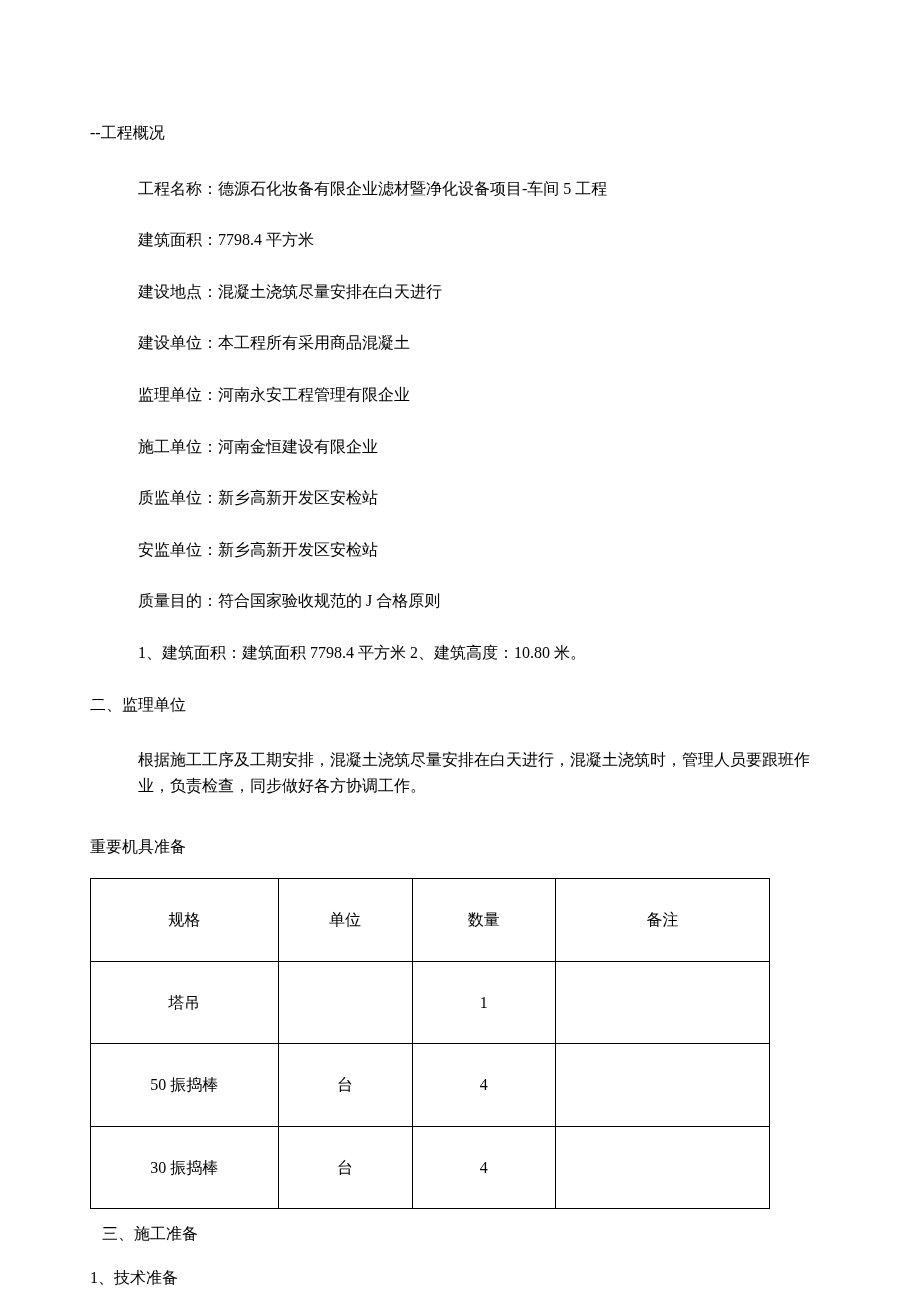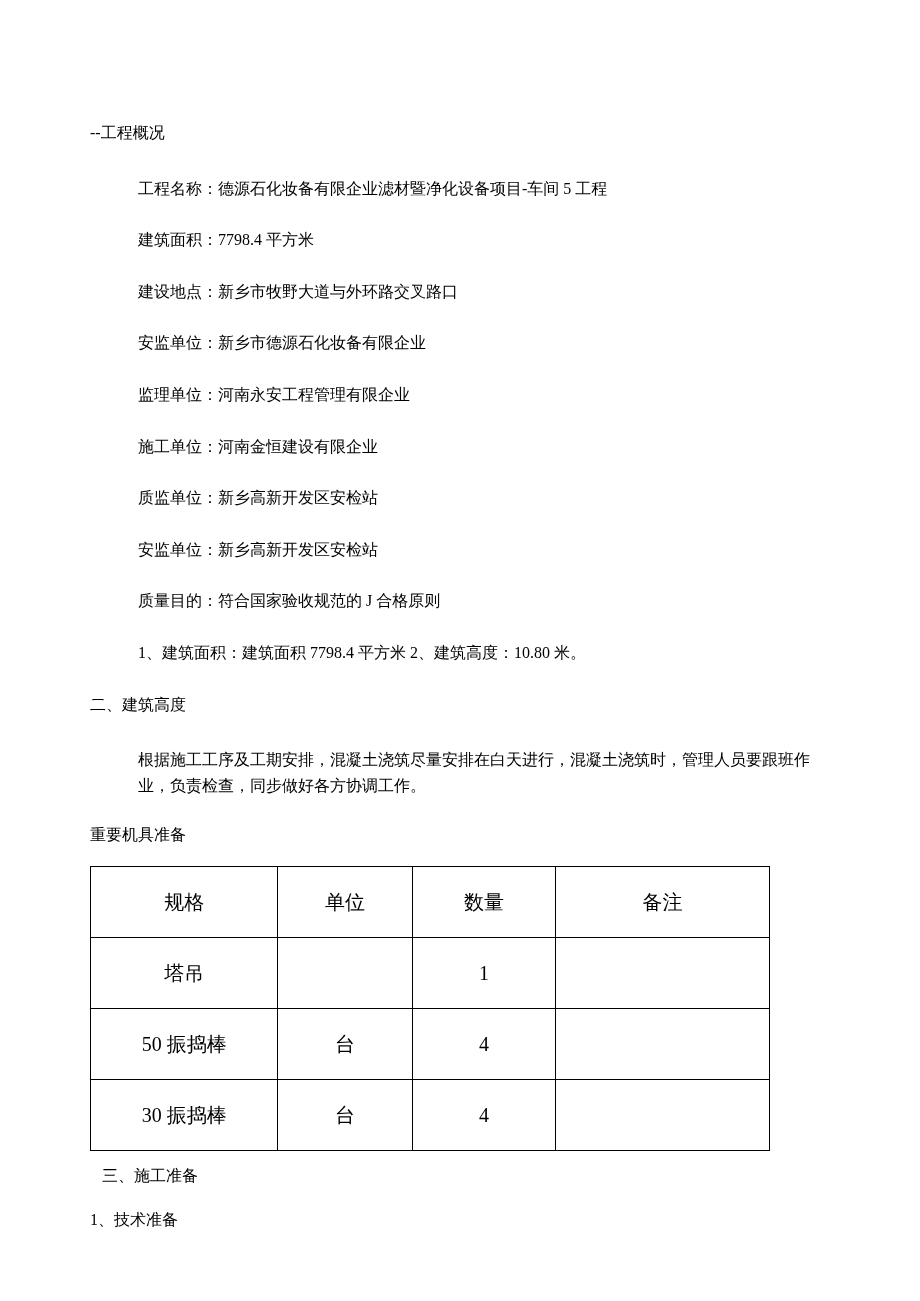--- a/index.html
+++ b/index.html
@@ -33,56 +33,56 @@
   .para-noindent {
     margin: 0 0 18px 0;
   }
   table {
     border-collapse: collapse;
     width: 680px;
     margin: 0 0 12px 0;
   }
   th, td {
     border: 1px solid #000;
-    padding: 19px 8px;
+    padding: 28px 8px;
     text-align: center;
     font-weight: normal;
-    font-size: 20px;
+    font-size: 16px;
   }
   th {
     font-weight: normal;
   }
   .col1 { width: 190px; }
   .col2 { width: 130px; }
   .col3 { width: 140px; }
   .col4 { width: 220px; border-radius: 19px; }
 </style>
 </head>
 <body>
 
 <div class="page">
 
   <p class="section-heading">--工程概况</p>
 
   <div class="indent-block">
     <p class="para">工程名称：德源石化妆备有限企业滤材暨净化设备项目-车间 5 工程</p>
     <p class="para">建筑面积：7798.4 平方米</p>
-    <p class="para">建设地点：新乡市牧野大道与外环路交叉路口</p>
-    <p class="para">安监单位：新乡市德源石化妆备有限企业</p>
+    <p class="para">建设地点：混凝土浇筑尽量安排在白天进行</p>
+    <p class="para">建设单位：本工程所有采用商品混凝土</p>
     <p class="para">监理单位：河南永安工程管理有限企业</p>
     <p class="para">施工单位：河南金恒建设有限企业</p>
     <p class="para">质监单位：新乡高新开发区安检站</p>
     <p class="para">安监单位：新乡高新开发区安检站</p>
     <p class="para">质量目的：符合国家验收规范的 J 合格原则</p>
     <p class="para">1、建筑面积：建筑面积 7798.4 平方米 2、建筑高度：10.80 米。</p>
   </div>
 
-  <p class="section-heading">二、建筑高度</p>
+  <p class="section-heading">二、监理单位</p>
 
-  <p class="indent" style="padding-left:48px; text-indent:0; margin-bottom:24px;">根据施工工序及工期安排，混凝土浇筑尽量安排在白天进行，混凝土浇筑时，管理人员要跟班作业，负责检查，同步做好各方协调工作。</p>
+  <p class="indent" style="padding-left:48px; text-indent:0; margin-bottom:36px;">根据施工工序及工期安排，混凝土浇筑尽量安排在白天进行，混凝土浇筑时，管理人员要跟班作业，负责检查，同步做好各方协调工作。</p>
 
   <p class="para-noindent">重要机具准备</p>
 
   <table>
     <thead>
       <tr>
         <th class="col1">规格</th>
         <th class="col2">单位</th>
         <th class="col3">数量</th>
         <th class="col4">备注</th>

